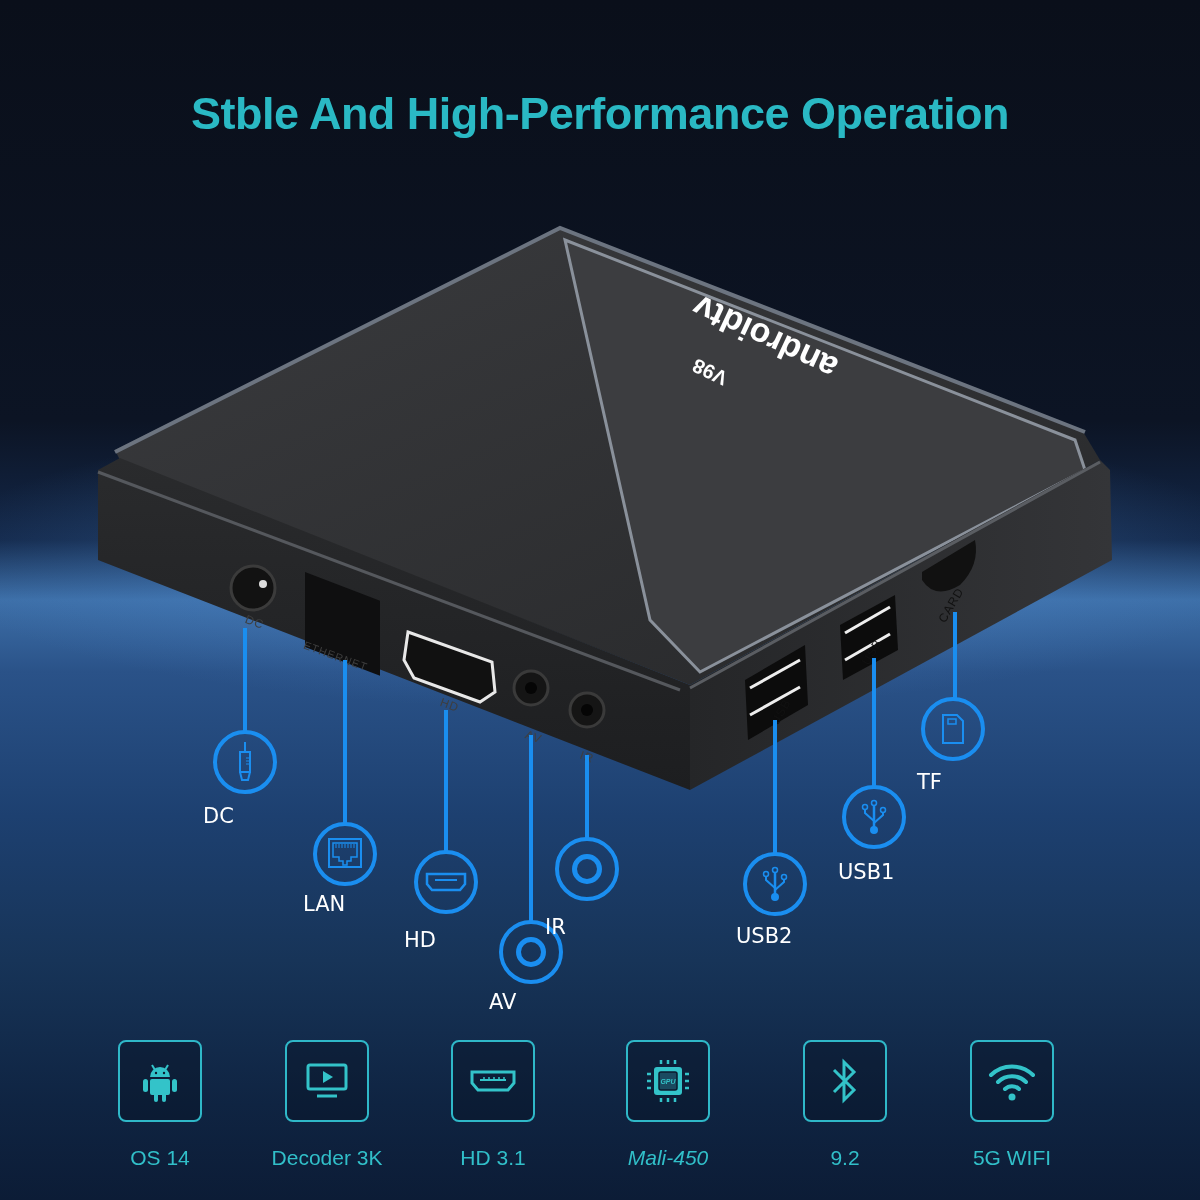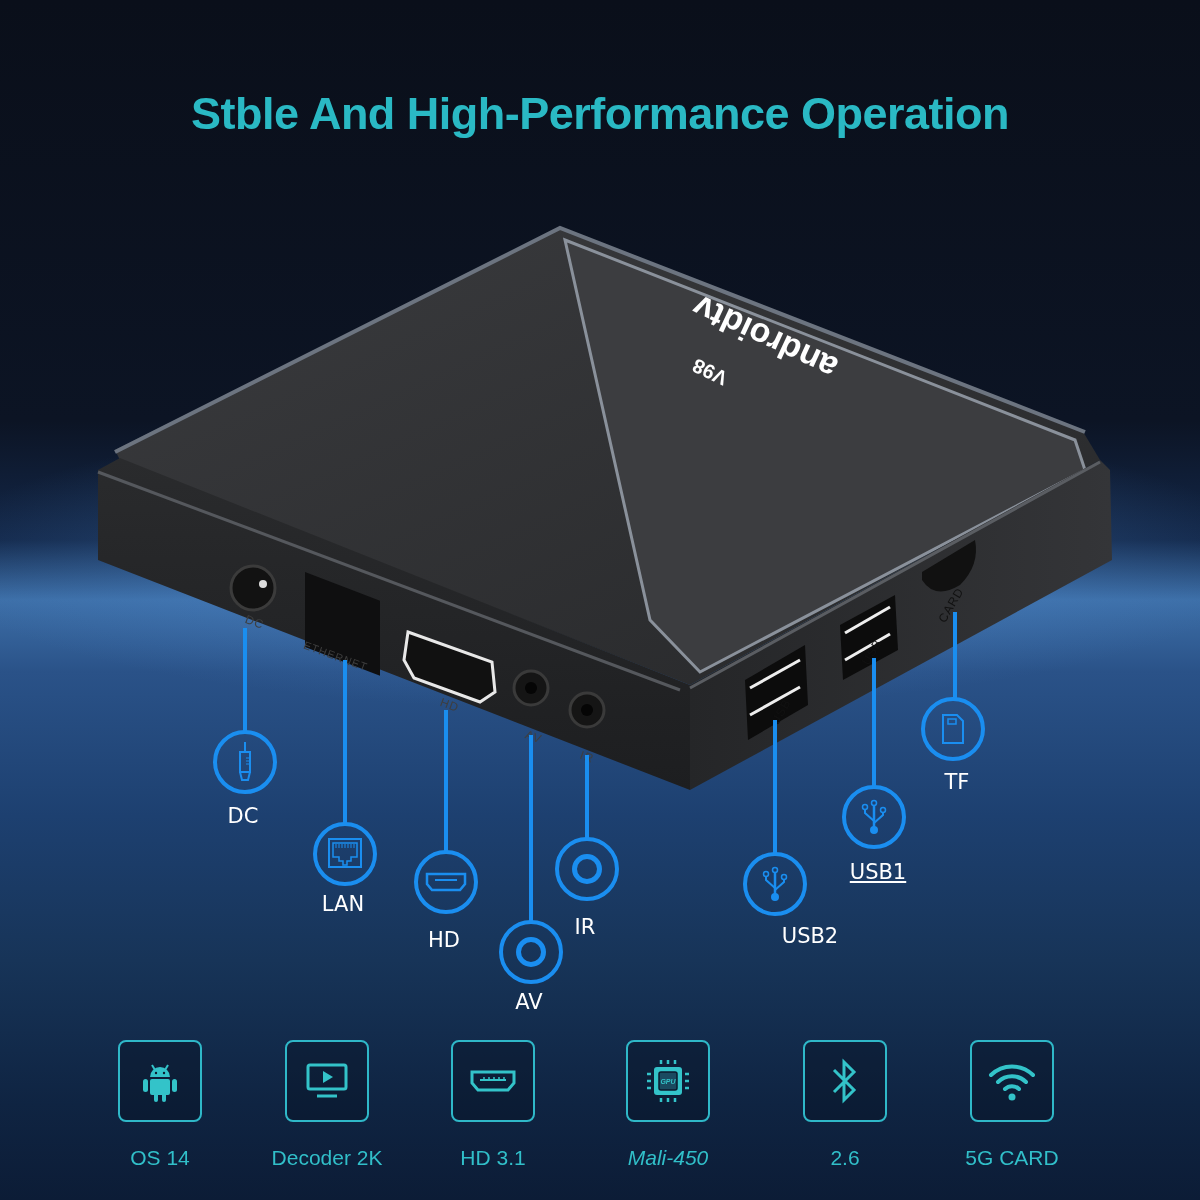--- a/index.html
+++ b/index.html
@@ -32,21 +32,21 @@
   
   .device { position:absolute; left:0; top:0; width:1200px; height:800px; }
   .device svg { position:absolute; left:0; top:0; }
 
   .port-label-small { position:absolute; color:#3e3e3e; font-size:12px; letter-spacing:1px; }
 
   
   .callout-line { position:absolute; width:4px; background:#1a8ef0; }
   .callout-circle { position:absolute; border:4px solid #1a8ef0; border-radius:50%; box-sizing:border-box;
     display:flex; align-items:center; justify-content:center; }
-  .callout-label { position:absolute; color:#ffffff; font-size:21px; font-family:"DejaVu Sans", sans-serif; text-align:center; width:80px; }
+  .callout-label { position:absolute; color:#ffffff; font-size:21px; font-family:"DejaVu Sans", sans-serif; text-align:left; width:80px; }
 
   
   .features { position:absolute; left:0; top:1040px; width:1200px; height:140px; }
   .feature { position:absolute; top:0; width:120px; text-align:center; }
   .feature .box { margin:0 auto; width:84px; height:82px; border:2px solid #2fb8c8; border-radius:8px; box-sizing:border-box;
     display:flex; align-items:center; justify-content:center; background:rgba(5,15,30,0.35); }
   .feature .label { margin-top:24px; color:#31bfc9; font-size:21px; white-space:nowrap; }
 </style>
 </head>
 <body>
@@ -170,35 +170,35 @@
     <svg width="30" height="36" viewBox="0 0 30 36">
       <line x1="15" y1="6" x2="15" y2="30" stroke="#1a8ef0" stroke-width="2.5"></line>
       <circle cx="15" cy="4" r="2.5" fill="none" stroke="#1a8ef0" stroke-width="1.5"></circle>
       <path d="M15 22 L6 14 V10" fill="none" stroke="#1a8ef0" stroke-width="2"></path>
       <path d="M15 24 L24 16 V13" fill="none" stroke="#1a8ef0" stroke-width="2"></path>
       <circle cx="6" cy="8" r="2.5" fill="none" stroke="#1a8ef0" stroke-width="1.5"></circle>
       <circle cx="24" cy="11" r="2.5" fill="none" stroke="#1a8ef0" stroke-width="1.5"></circle>
       <circle cx="15" cy="31" r="4" fill="#1a8ef0"></circle>
     </svg>
   </div>
-  <div class="callout-label" style="left:770px; top:924px;">USB2</div>
+  <div class="callout-label" style="left:736px; top:924px;">USB2</div>
 
   <div class="callout-line" style="left:872px; top:658px; height:130px;"></div>
   <div class="callout-circle" style="left:842px; top:785px; width:64px; height:64px;">
     <svg width="30" height="36" viewBox="0 0 30 36">
       <line x1="15" y1="6" x2="15" y2="30" stroke="#1a8ef0" stroke-width="2.5"></line>
       <circle cx="15" cy="4" r="2.5" fill="none" stroke="#1a8ef0" stroke-width="1.5"></circle>
       <path d="M15 22 L6 14 V10" fill="none" stroke="#1a8ef0" stroke-width="2"></path>
       <path d="M15 24 L24 16 V13" fill="none" stroke="#1a8ef0" stroke-width="2"></path>
       <circle cx="6" cy="8" r="2.5" fill="none" stroke="#1a8ef0" stroke-width="1.5"></circle>
       <circle cx="24" cy="11" r="2.5" fill="none" stroke="#1a8ef0" stroke-width="1.5"></circle>
       <circle cx="15" cy="31" r="4" fill="#1a8ef0"></circle>
     </svg>
   </div>
-  <div class="callout-label" style="left:838px; top:860px;text-decoration:underline;">USB1</div>
+  <div class="callout-label" style="left:838px; top:860px;">USB1</div>
 
   <div class="callout-line" style="left:953px; top:612px; height:88px;"></div>
   <div class="callout-circle" style="left:921px; top:697px; width:64px; height:64px;">
     <svg width="26" height="32" viewBox="0 0 26 32">
       <path d="M3 2 H17 L23 8 V30 H3 Z" fill="none" stroke="#1a8ef0" stroke-width="2"></path>
       <rect x="8" y="6" width="8" height="5" fill="none" stroke="#1a8ef0" stroke-width="1.5"></rect>
     </svg>
   </div>
   <div class="callout-label" style="left:917px; top:770px;">TF</div>
 
@@ -222,21 +222,21 @@
     </div>
 
     <div class="feature" style="left:267px;">
       <div class="box">
         <svg width="44" height="38" viewBox="0 0 44 38">
           <rect x="3" y="3" width="38" height="24" rx="2" fill="none" stroke="#33c3c9" stroke-width="3"></rect>
           <polygon points="18,9 28,15 18,21" fill="#33c3c9"></polygon>
           <line x1="12" y1="34" x2="32" y2="34" stroke="#33c3c9" stroke-width="3"></line>
         </svg>
       </div>
-      <div class="label">Decoder 2K</div>
+      <div class="label">Decoder 3K</div>
     </div>
 
     <div class="feature" style="left:433px;">
       <div class="box">
         <svg width="46" height="22" viewBox="0 0 46 22">
           <path d="M2 2 H44 V13 L38 20 H8 L2 13 Z" fill="none" stroke="#33c3c9" stroke-width="3"></path>
           <path d="M10 10 H36" stroke="#33c3c9" stroke-width="2"></path>
           <path d="M14 7 V10 M19 7 V10 M24 7 V10 M29 7 V10 M34 7 V10" stroke="#33c3c9" stroke-width="1.5"></path>
         </svg>
       </div>
@@ -254,28 +254,28 @@
       </div>
       <div class="label">Mali-450</div>
     </div>
 
     <div class="feature" style="left:785px;">
       <div class="box">
         <svg width="30" height="46" viewBox="0 0 30 46">
           <polyline points="4,12 24,32 14,42 14,4 24,14 4,34" fill="none" stroke="#33c3c9" stroke-width="3" stroke-linejoin="miter"></polyline>
         </svg>
       </div>
-      <div class="label">2.6</div>
+      <div class="label">9.2</div>
     </div>
 
     <div class="feature" style="left:952px;">
       <div class="box">
         <svg width="50" height="42" viewBox="0 0 50 42">
           <path d="M4 15 A30 30 0 0 1 46 15" fill="none" stroke="#33c3c9" stroke-width="4" stroke-linecap="round"></path>
           <path d="M11 22 A20 20 0 0 1 39 22" fill="none" stroke="#33c3c9" stroke-width="4" stroke-linecap="round"></path>
           <path d="M18 29 A10 10 0 0 1 32 29" fill="none" stroke="#33c3c9" stroke-width="4" stroke-linecap="round"></path>
           <circle cx="25" cy="37" r="3.5" fill="#33c3c9"></circle>
         </svg>
       </div>
-      <div class="label">5G CARD</div>
+      <div class="label">5G WIFI</div>
     </div>
   </div>
 </div>
 
 </body></html>

